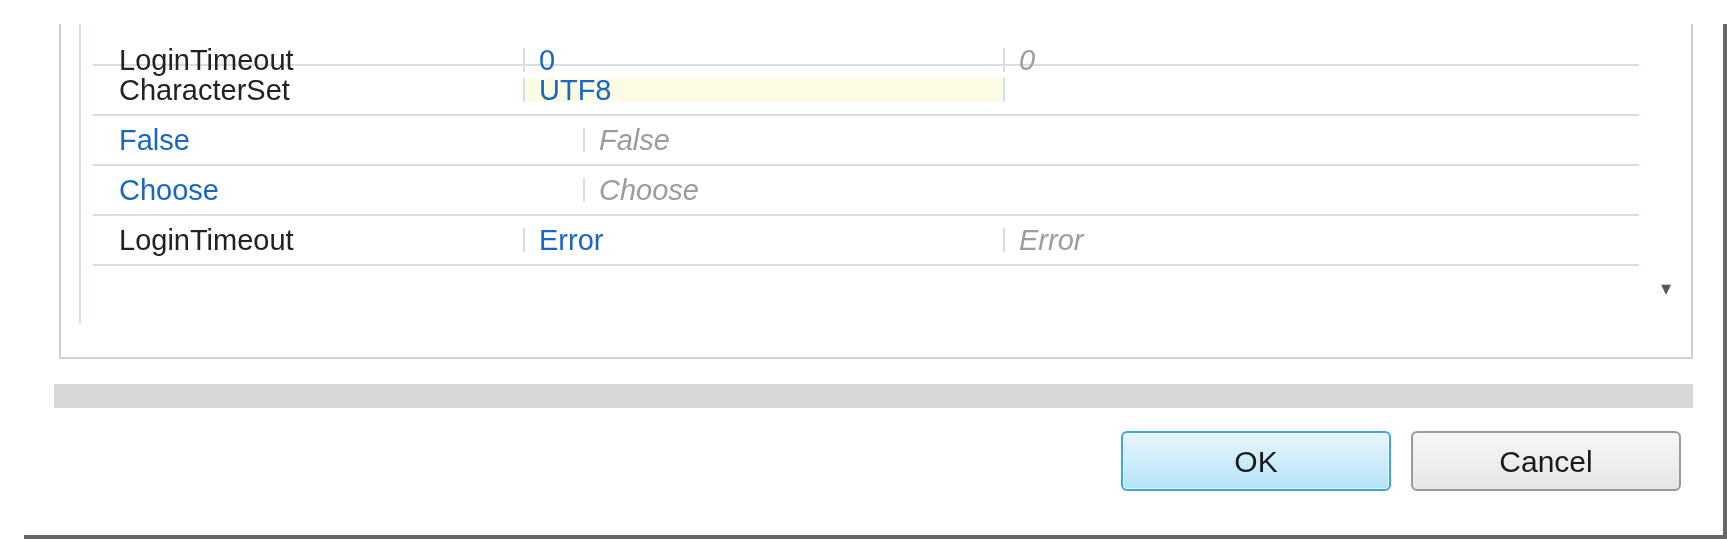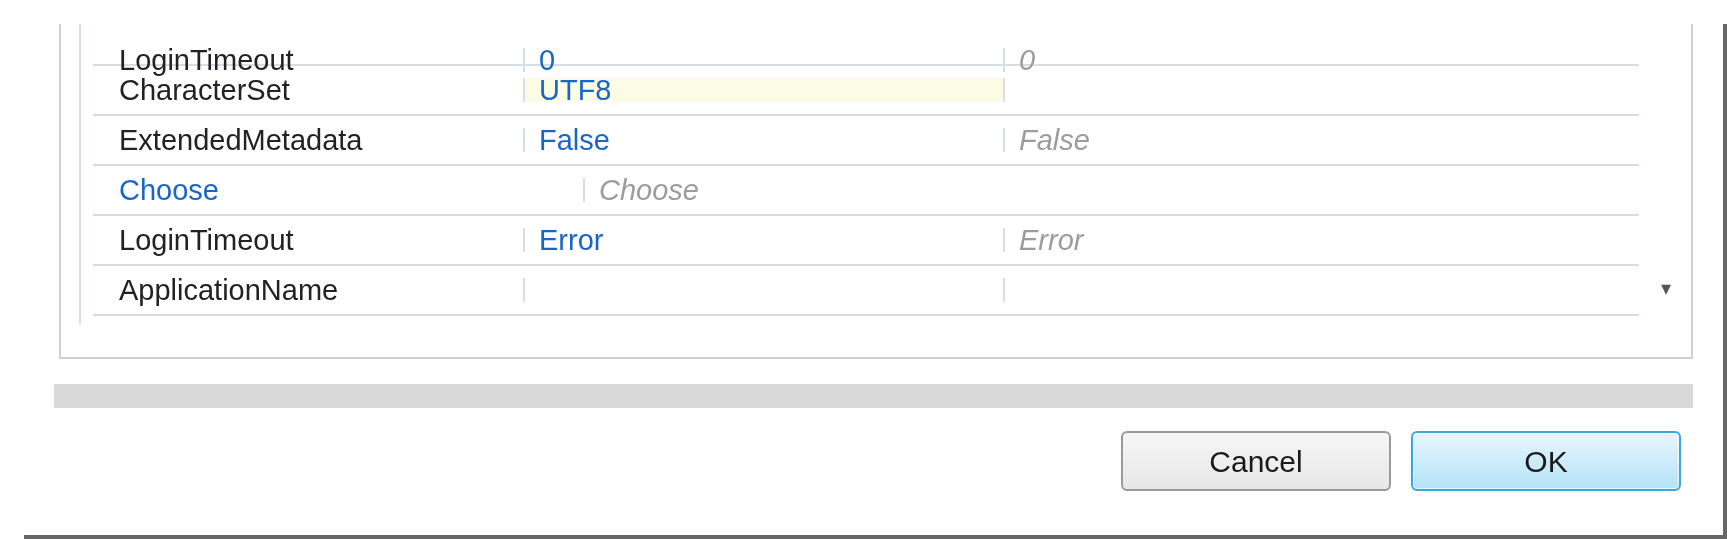--- a/index.html
+++ b/index.html
@@ -135,45 +135,39 @@
         <div class="cell-default">0</div>
       </div>
 
       <div class="row highlight">
         <div class="cell-name">CharacterSet</div>
         <div class="cell-value">UTF8</div>
         <div class="cell-default"></div>
       </div>
 
       <div class="row">
-        <div class="cell-name">ExtendedMetadata</div>
         <div class="cell-value">False</div>
         <div class="cell-default">False</div>
       </div>
 
       <div class="row">
         <div class="cell-value">Choose</div>
         <div class="cell-default">Choose</div>
       </div>
 
       <div class="row">
         <div class="cell-name">LoginTimeout</div>
         <div class="cell-value">Error</div>
         <div class="cell-default">Error</div>
       </div>
 
-      <div class="row">
-        <div class="cell-name">ApplicationName</div>
-        <div class="cell-value"></div>
-        <div class="cell-default"></div>
-      </div>
 
     </div>
     <div class="scroll-arrow">▾</div>
   </div>
 
   <div class="separator"></div>
 
   <div class="button-bar">
+    <button class="btn btn-ok">OK</button>
     <button class="btn btn-cancel">Cancel</button>
-    <button class="btn btn-ok">OK</button>
   </div>
 </div>
 
 </body></html>

